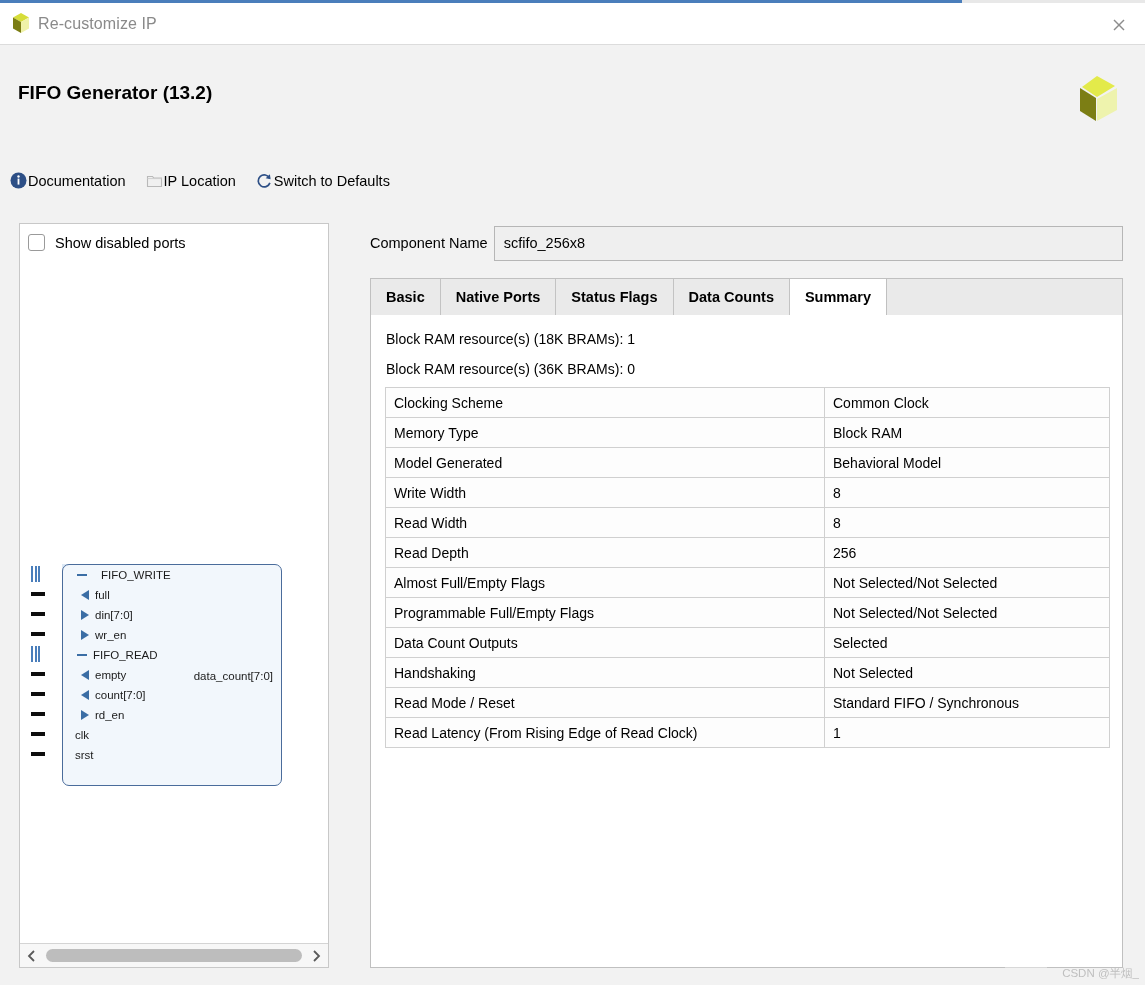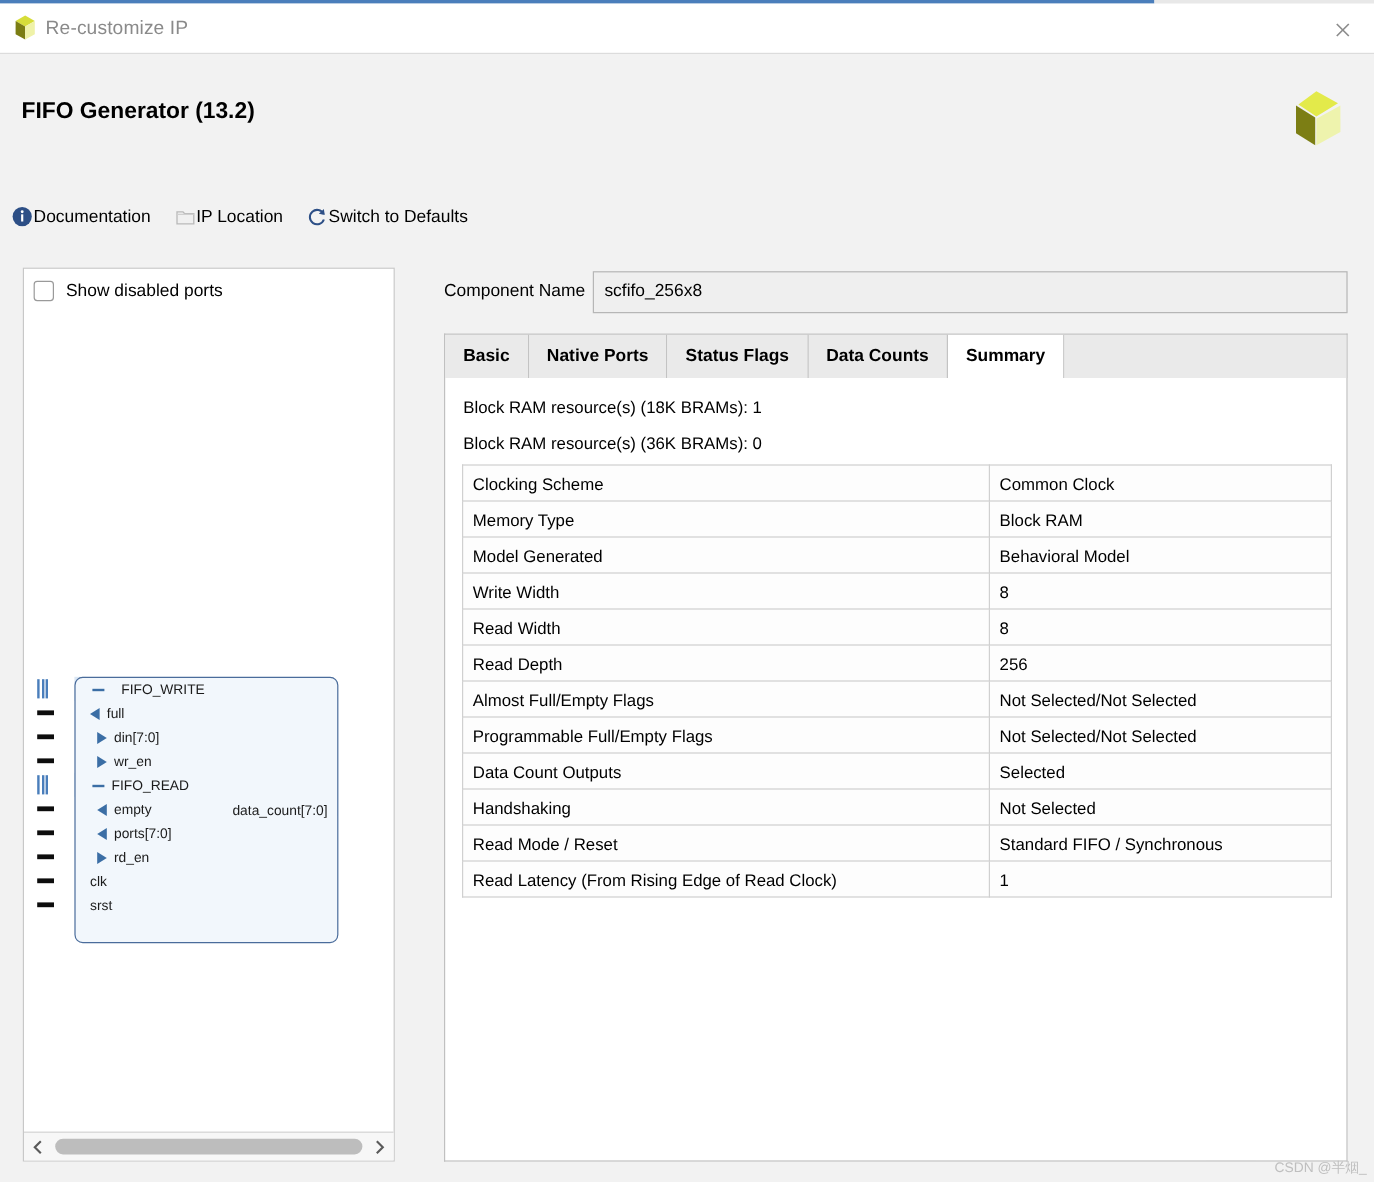--- a/index.html
+++ b/index.html
@@ -432,21 +432,21 @@
 
       <div id="out-stub" style="left:245px; top:451px;"></div>
 
       <div id="symbol">
 
         <div class="port-row" style="top:0px; left:14px;gap:8px;">
           <span class="grp-dash"></span>
           <span class="port-label">FIFO_WRITE</span>
         </div>
 
-        <div class="port-row" style="top:20px; left:12px;align-items:center;">
+        <div class="port-row" style="top:20px; left:18px;align-items:center;">
           <span class="arrow-out"></span>
           <span class="port-label">full</span>
         </div>
 
         <div class="port-row" style="top:40px; left:18px;">
           <span class="arrow-in"></span>
           <span class="port-label">din[7:0]</span>
         </div>
 
         <div class="port-row" style="top:60px; left:18px;">
@@ -459,21 +459,21 @@
           <span class="port-label">FIFO_READ</span>
         </div>
 
         <div class="port-row" style="top:100px; left:18px;">
           <span class="arrow-out"></span>
           <span class="port-label">empty</span>
         </div>
 
         <div class="port-row" style="top:120px; left:18px;">
           <span class="arrow-out"></span>
-          <span class="port-label">ports[7:0]</span>
+          <span class="port-label">count[7:0]</span>
         </div>
 
         <div class="port-row" style="top:140px; left:18px;">
           <span class="arrow-in"></span>
           <span class="port-label">rd_en</span>
         </div>
 
         <div class="port-row" style="top:160px; left:12px;">
           <span class="port-label">clk</span>
         </div>

